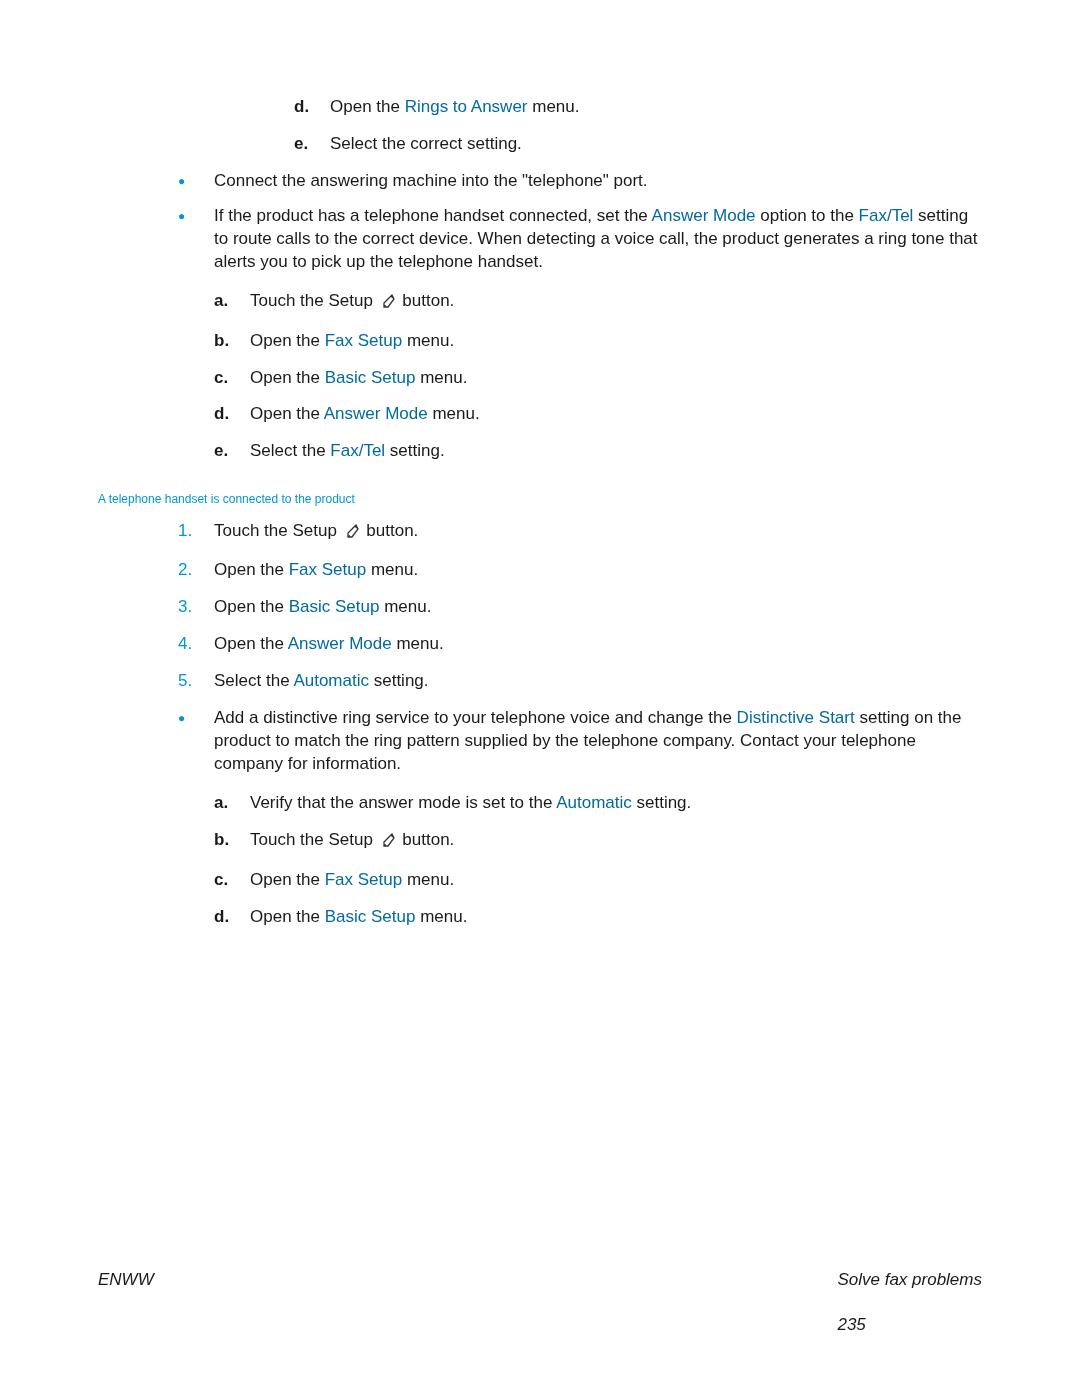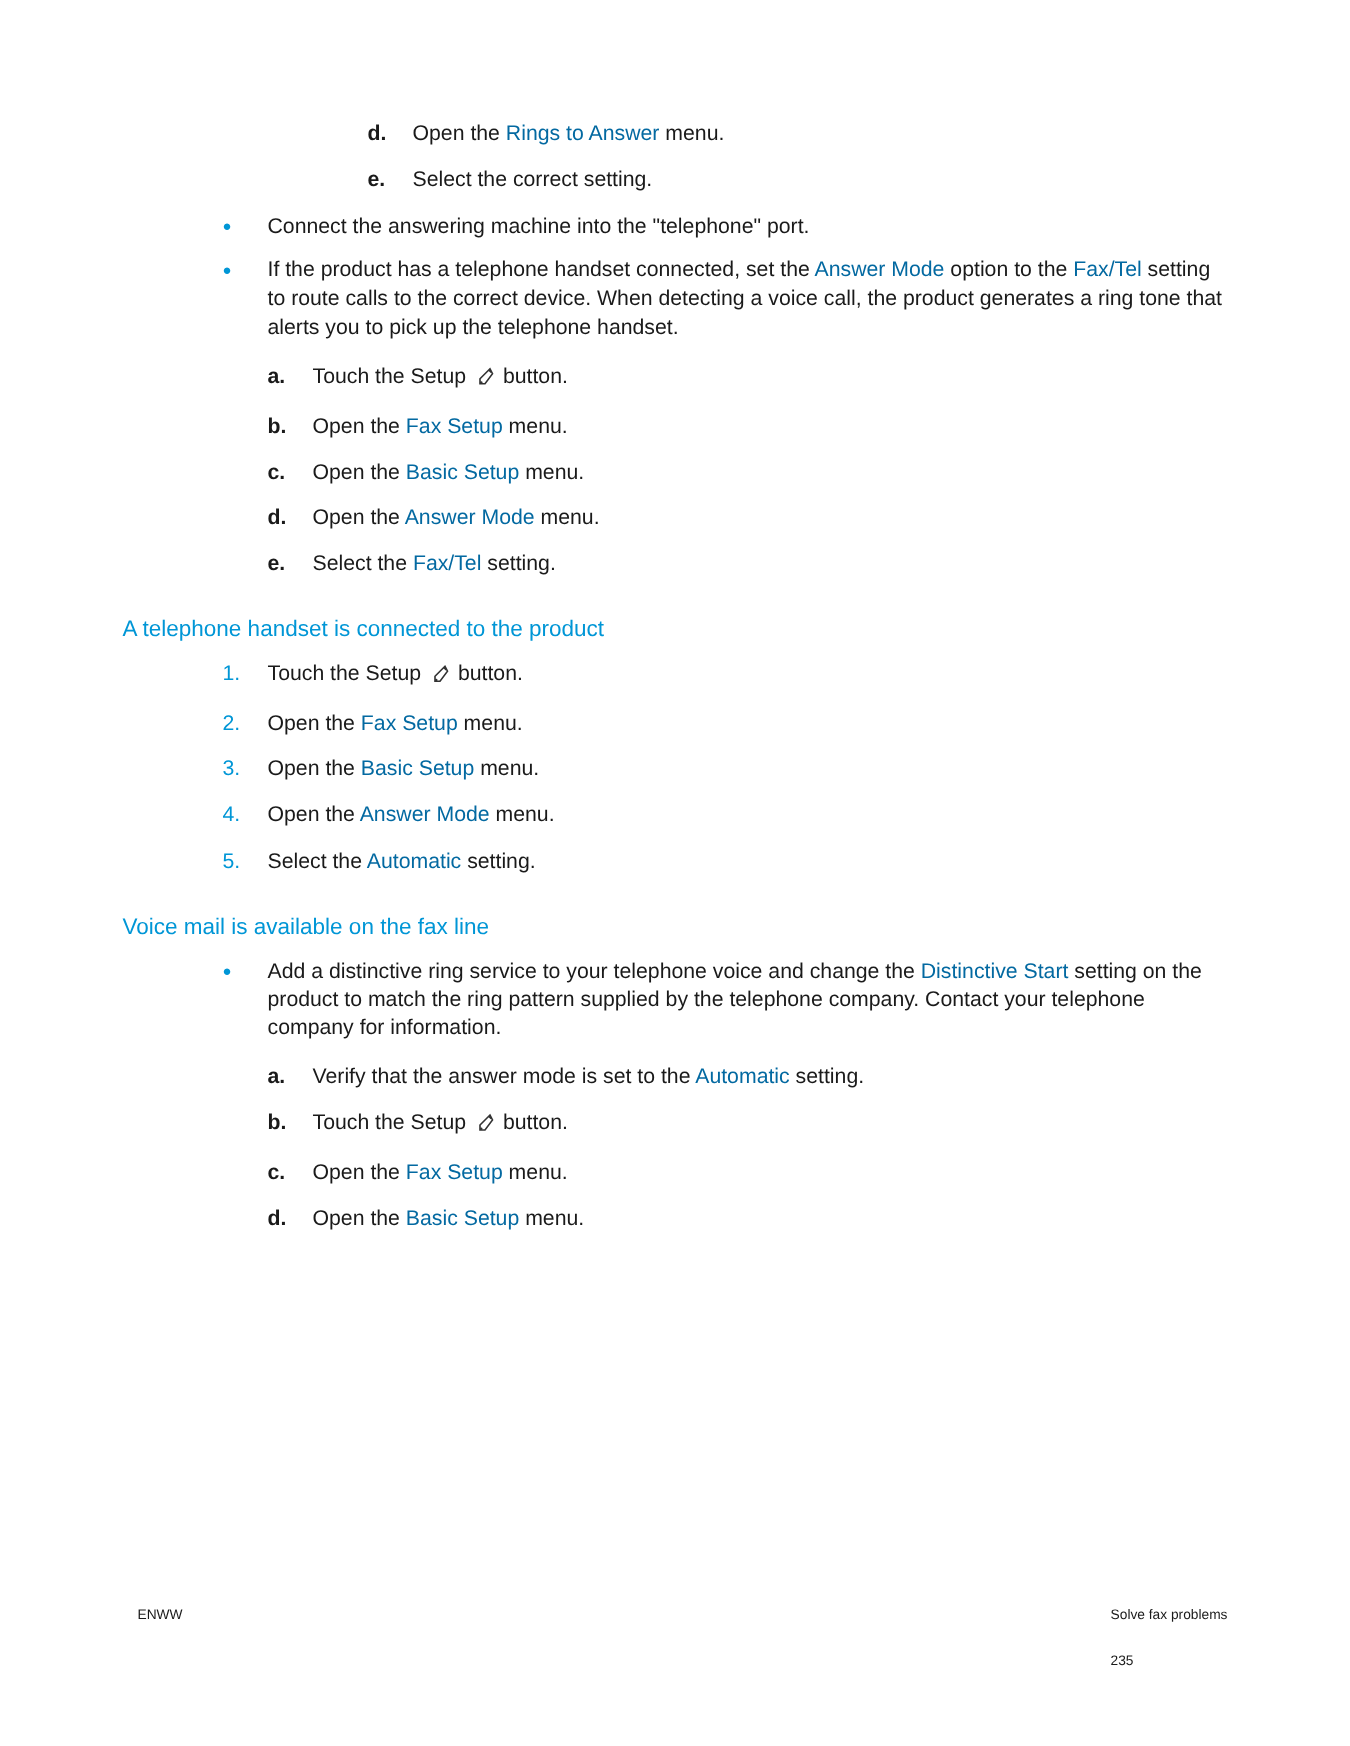--- a/index.html
+++ b/index.html
@@ -12,21 +12,21 @@
     position: relative;
     font-size: 17px;
     line-height: 1.35;
   }
   .page {
     padding: 96px 98px 0 98px;
   }
   .link { color: #0369a1; }
   .heading {
     color: #0096d6;
-    font-size: 18px;
+    font-size: 12px;
     margin: 28px 0 12px 0;
     font-weight: normal;
   }
   .para-indent {
     margin-left: 80px;
     margin-bottom: 10px;
   }
   ul.bullets {
     list-style: none;
     margin-left: 80px;
@@ -70,25 +70,26 @@
     margin-bottom: 14px;
   }
   .icon-setup {
     display: inline-block;
     vertical-align: -3px;
     margin: 0 2px;
   }
   .footer {
     position: absolute;
     bottom: 60px;
-    left: 110px;
+    left: 98px;
     right: 98px;
     display: flex;
     justify-content: space-between;
-    font-size: 11px;
+    font-size: 17px;
+    font-style: italic;
   }
   .footer .right { display: flex; gap: 22px; flex-direction: column; }
 </style>
 </head>
 <body>
 
 <div class="page">
 
   <ol class="sub-alpha" style="margin-left:196px; margin-top:0;">
     <li>
@@ -157,21 +158,20 @@
       <span class="sub-marker num">4.</span>
       <span>Open the </span><span class="link">Answer Mode</span><span> menu.</span>
     </li>
     <li>
       <span class="sub-marker num">5.</span>
       <span>Select the </span><span class="link">Automatic</span><span> setting.</span>
     </li>
   </ol>
 
 
-  <h3 class="heading">Voice mail is available on the fax line</h3>
   <ul class="bullets">
     <li>
       <span>Add a distinctive ring service to your telephone voice and change the </span><span class="link">Distinctive Start</span><span> setting on the product to match the ring pattern supplied by the telephone company. Contact your telephone company for information.</span>
 
       <ol class="sub-alpha">
         <li>
           <span class="sub-marker bold">a.</span>
           <span>Verify that the answer mode is set to the </span><span class="link">Automatic</span><span> setting.</span>
         </li>
         <li>

